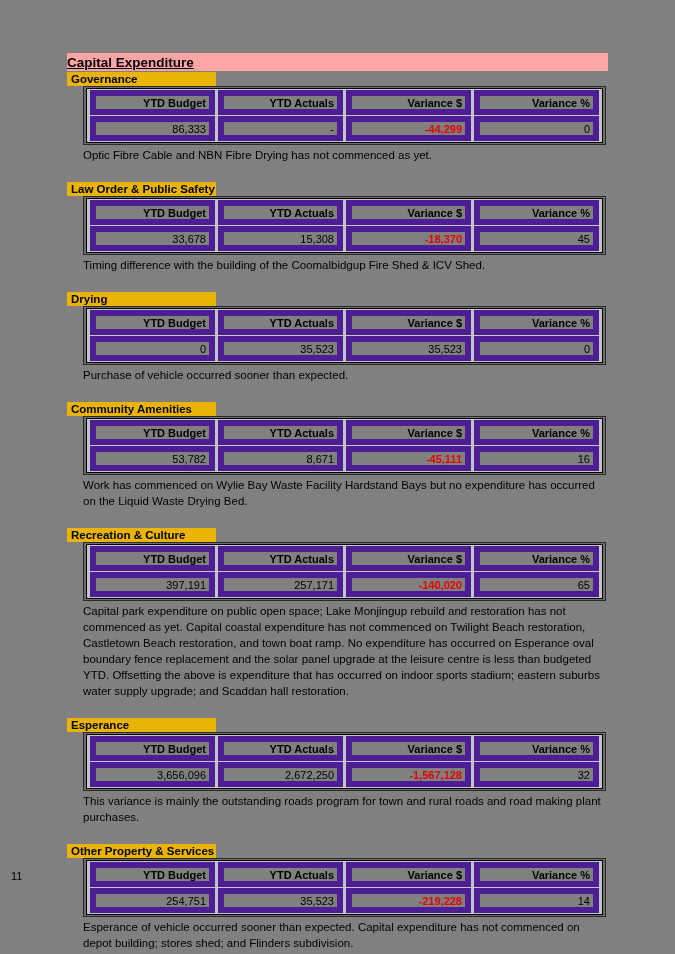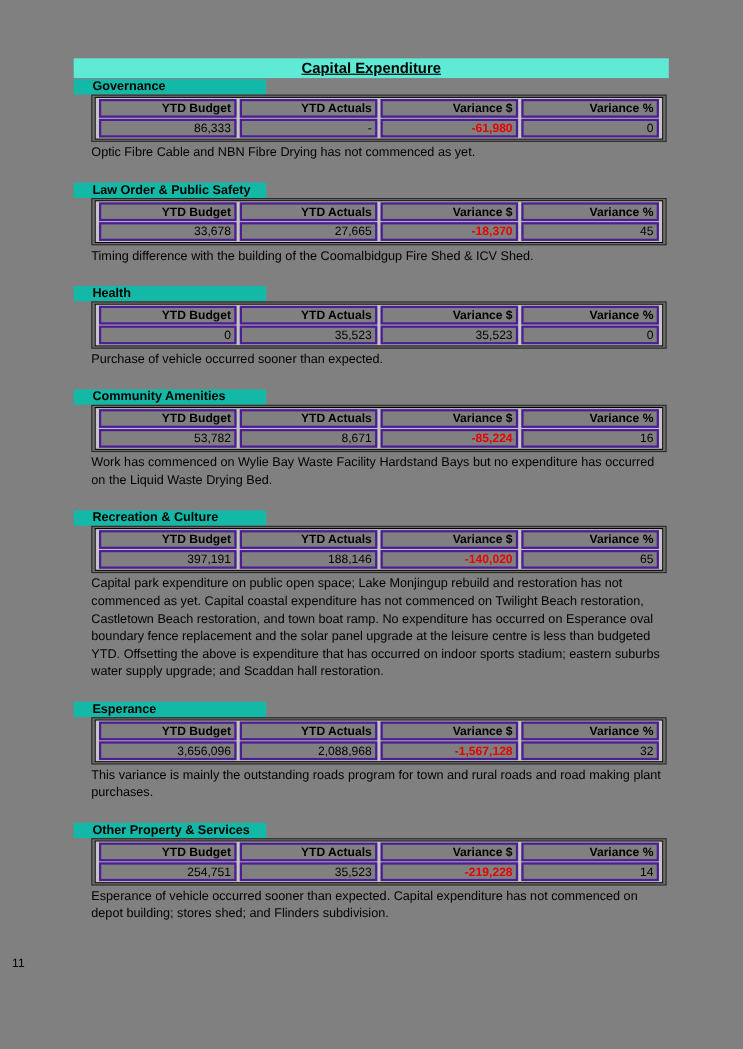--- a/index.html
+++ b/index.html
@@ -6,30 +6,29 @@
   body{
     width:675px;height:954px;
     background:#808080;
     font-family:"Liberation Sans", sans-serif;
     position:relative;
     overflow:hidden;
     color:#000;
   }
   .content{position:absolute;left:67px;top:53px;width:541px;}
   .title-bar{
-    background:#5eead4;
+    background:#fca5a5;
     height:18px;line-height:18px;
-    text-align:center;
   }
   .title-text{font-weight:bold;font-size:13.5px;text-decoration:underline;}
   .section-label{
-    background:#14b8a6;
+    background:#eab308;
     width:141px;
     font-weight:bold;font-size:11.5px;
-    padding:1px 17px;
+    padding:1px 4px;
     margin-top:19px;
     white-space:nowrap;
   }
   .section:first-child .section-label{margin-top:1px;}
   .tbl-wrap{
     margin-left:16px;width:523px;
     box-sizing:border-box;
     background:#6d6d6d;
     border:1px solid #2a2a2a;
     padding:1px 2px;
@@ -37,21 +36,21 @@
   table.fin{
     width:100%;
     table-layout:fixed;
     border-collapse:separate;
     border-spacing:3px 1px;
     background:#c4c4c4;
     border:1px solid #000;
   }
   table.fin td{
     background:#808080;
-    border:2px solid #4c1d95;
+    border:6px solid #4c1d95;
     text-align:right;
     font-size:11px;
     padding:0 3px;
     height:13px;
     white-space:nowrap;
     overflow:hidden;
   }
   table.fin td.hdr{font-weight:bold;}
   table.fin td.neg{color:#e60000;font-weight:bold;}
   .note{
@@ -79,21 +78,21 @@
         <tbody>
               <tr>
           <td class="hdr">YTD Budget</td>
           <td class="hdr">YTD Actuals</td>
           <td class="hdr">Variance $</td>
           <td class="hdr">Variance %</td>
         </tr>
         <tr>
           <td class="val">86,333</td>
           <td class="val">-</td>
-          <td class="val neg">-61,980</td>
+          <td class="val neg">-44,299</td>
           <td class="val">0</td>
         </tr>
       </tbody>
           </table>
     </div>
     <div class="note">Optic Fibre Cable and NBN Fibre Drying has not commenced as yet.</div>
   </div>
 
   <div class="section">
     <div class="section-label">Law Order &amp; Public Safety</div>
@@ -101,32 +100,32 @@
       <table class="fin">
         <tbody>
               <tr>
           <td class="hdr">YTD Budget</td>
           <td class="hdr">YTD Actuals</td>
           <td class="hdr">Variance $</td>
           <td class="hdr">Variance %</td>
         </tr>
         <tr>
           <td class="val">33,678</td>
-          <td class="val">27,665</td>
+          <td class="val">15,308</td>
           <td class="val neg">-18,370</td>
           <td class="val">45</td>
         </tr>
       </tbody>
           </table>
     </div>
     <div class="note">Timing difference with the building of the Coomalbidgup Fire Shed &amp; ICV Shed.</div>
   </div>
 
   <div class="section">
-    <div class="section-label">Health</div>
+    <div class="section-label">Drying</div>
     <div class="tbl-wrap">
       <table class="fin">
         <tbody>
               <tr>
           <td class="hdr">YTD Budget</td>
           <td class="hdr">YTD Actuals</td>
           <td class="hdr">Variance $</td>
           <td class="hdr">Variance %</td>
         </tr>
         <tr>
@@ -148,21 +147,21 @@
         <tbody>
               <tr>
           <td class="hdr">YTD Budget</td>
           <td class="hdr">YTD Actuals</td>
           <td class="hdr">Variance $</td>
           <td class="hdr">Variance %</td>
         </tr>
         <tr>
           <td class="val">53,782</td>
           <td class="val">8,671</td>
-          <td class="val neg">-85,224</td>
+          <td class="val neg">-45,111</td>
           <td class="val">16</td>
         </tr>
       </tbody>
           </table>
     </div>
     <div class="note">Work has commenced on Wylie Bay Waste Facility Hardstand Bays but no expenditure has occurred on the Liquid Waste Drying Bed.</div>
   </div>
 
   <div class="section">
     <div class="section-label">Recreation &amp; Culture</div>
@@ -170,21 +169,21 @@
       <table class="fin">
         <tbody>
               <tr>
           <td class="hdr">YTD Budget</td>
           <td class="hdr">YTD Actuals</td>
           <td class="hdr">Variance $</td>
           <td class="hdr">Variance %</td>
         </tr>
         <tr>
           <td class="val">397,191</td>
-          <td class="val">188,146</td>
+          <td class="val">257,171</td>
           <td class="val neg">-140,020</td>
           <td class="val">65</td>
         </tr>
       </tbody>
           </table>
     </div>
     <div class="note">Capital park expenditure on public open space; Lake Monjingup rebuild and restoration has not commenced as yet. Capital coastal expenditure has not commenced on Twilight Beach restoration, Castletown Beach restoration, and town boat ramp. No expenditure has occurred on Esperance oval boundary fence replacement and the solar panel upgrade at the leisure centre is less than budgeted YTD. Offsetting the above is expenditure that has occurred on indoor sports stadium; eastern suburbs water supply upgrade; and Scaddan hall restoration.</div>
   </div>
 
   <div class="section">
@@ -193,21 +192,21 @@
       <table class="fin">
         <tbody>
               <tr>
           <td class="hdr">YTD Budget</td>
           <td class="hdr">YTD Actuals</td>
           <td class="hdr">Variance $</td>
           <td class="hdr">Variance %</td>
         </tr>
         <tr>
           <td class="val">3,656,096</td>
-          <td class="val">2,088,968</td>
+          <td class="val">2,672,250</td>
           <td class="val neg">-1,567,128</td>
           <td class="val">32</td>
         </tr>
       </tbody>
           </table>
     </div>
     <div class="note">This variance is mainly the outstanding roads program for town and rural roads and road making plant purchases.</div>
   </div>
 
   <div class="section">

